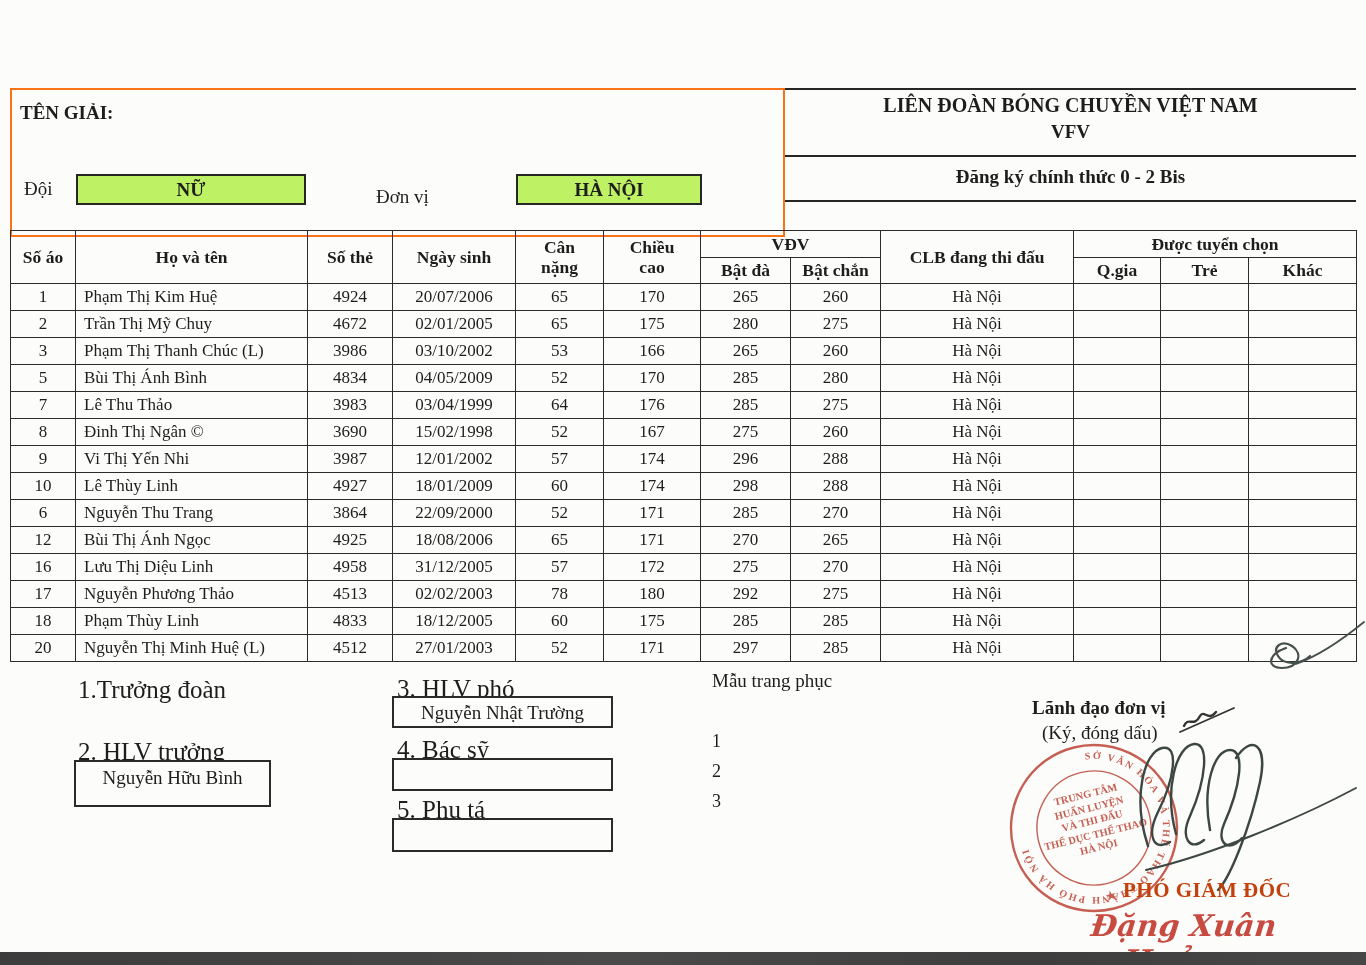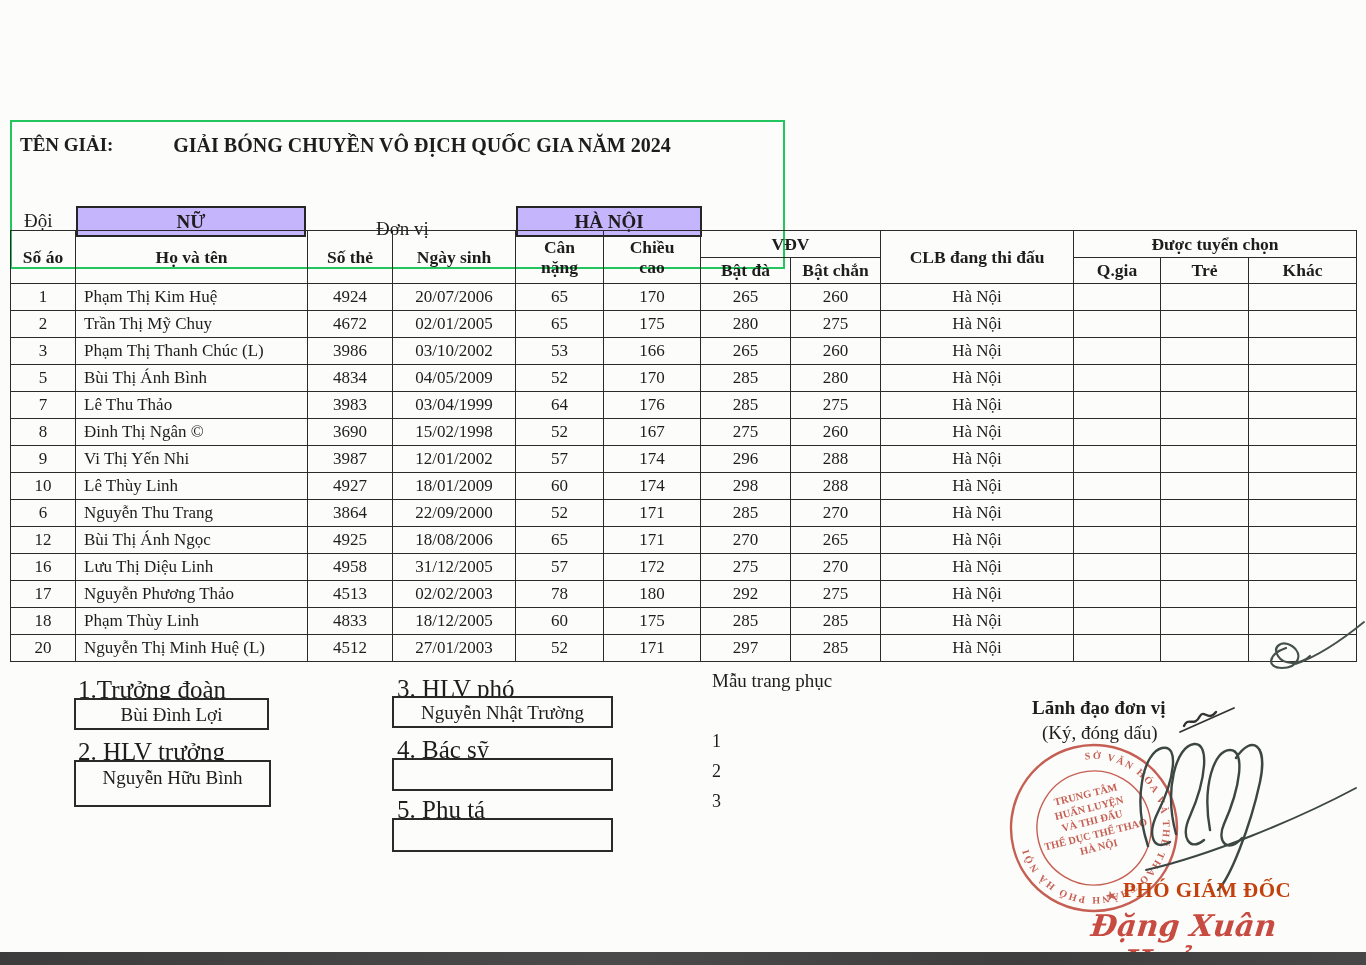--- a/index.html
+++ b/index.html
@@ -3,25 +3,25 @@
 <meta charset="utf-8">
 <style>
   html,body{margin:0;padding:0;background:#e8e8e6;}
   .page{
     position:relative;width:1366px;height:965px;background:#fcfcfa;
     font-family:"Liberation Serif",serif;color:#1d1d1d;overflow:hidden;
   }
   .abs{position:absolute;}
   .b{font-weight:bold;}
   
-  .header-box{left:10px;top:88px;width:775px;height:149px;border:2px solid #22c55e;box-sizing:border-box;margin-top:32px;}
+  .header-box{left:10px;top:88px;width:775px;height:149px;border:2px solid #f97316;box-sizing:border-box;}
   .tourn-label{left:8px;top:12px;font-size:19px;}
   .tourn-name{left:110px;top:12px;width:600px;text-align:center;font-size:20px;}
   .team-label{left:12px;top:88px;font-size:19px;}
-  .small-box{border:2px solid #262626;box-sizing:border-box;text-align:center;font-size:19px;line-height:27px;background:#c4b5fd;}
+  .small-box{border:2px solid #262626;box-sizing:border-box;text-align:center;font-size:19px;line-height:27px;background:#bef264;}
   .team-box{left:64px;top:84px;width:230px;height:31px;}
   .unit-label{left:364px;top:96px;font-size:19px;}
   .unit-box{left:504px;top:84px;width:186px;height:31px;}
   .fed-panel{left:785px;top:88px;width:571px;height:114px;border-top:2px solid #262626;border-bottom:2px solid #262626;box-sizing:border-box;}
   .fed-name{left:0;top:4px;width:100%;text-align:center;font-size:20px;}
   .fed-abbr{left:0;top:31px;width:100%;text-align:center;font-size:19px;}
   .fed-divider{left:0;top:65px;width:100%;height:0;border-top:2px solid #262626;}
   .reg-note{left:0;top:76px;width:100%;text-align:center;font-size:19px;}
   
   .tbl-wrap{left:10px;top:230px;}
@@ -49,27 +49,32 @@
   .edge-bar{left:0;top:952px;width:1366px;height:13px;background:linear-gradient(90deg,#3c3c3c 0%,#4a4a4a 45%,#3e3e3e 75%,#474747 100%);}
   svg{position:absolute;overflow:visible;}
 </style>
 </head>
 <body>
 
 <div class="page">
 
   <div class="abs header-box">
     <div class="abs tourn-label b">TÊN GIẢI:</div>
-    <div class="abs tourn-name b">GIẢI BÓNG CHUYỀN VÔ ĐỊCH QUỐC GIA NĂM 2024</div>
     <div class="abs team-label">Đội</div>
     <div class="abs small-box team-box b">NỮ</div>
     <div class="abs unit-label">Đơn vị</div>
     <div class="abs small-box unit-box b">HÀ NỘI</div>
   </div>
 
+  <div class="abs fed-panel">
+    <div class="abs fed-name b">LIÊN ĐOÀN BÓNG CHUYỀN VIỆT NAM</div>
+    <div class="abs fed-abbr b">VFV</div>
+    <div class="abs fed-divider"></div>
+    <div class="abs reg-note b">Đăng ký chính thức 0 - 2 Bis</div>
+  </div>
 
   <div class="abs tbl-wrap">
     <table>
       <colgroup>
         <col style="width:65px">
           <col style="width:232px">
           <col style="width:85px">
           <col style="width:123px">
         <col style="width:88px">
           <col style="width:97px">
@@ -306,21 +311,20 @@
         </tbody>
     </table>
   </div>
 
   <svg class="abs" style="left:1238px;top:612px;" width="128" height="58" viewBox="0 0 128 58">
     <path d="M48,36 C30,42 28,56 44,56 C60,56 66,42 54,34 C44,28 34,34 40,44 C46,54 64,52 72,44" fill="none" stroke="#454f4c" stroke-width="2.2" stroke-linecap="round"></path>
     <path d="M58,52 C80,44 104,28 126,10" fill="none" stroke="#454f4c" stroke-width="1.8" stroke-linecap="round"></path>
   </svg>
 
   <div class="abs staff-label" style="left:78px;top:676px;">1.Trưởng đoàn</div>
-  <div class="abs staff-box" style="left:74px;top:698px;width:195px;height:32px;line-height:30px;">Bùi Đình Lợi</div>
   <div class="abs staff-label" style="left:78px;top:738px;">2. HLV trưởng</div>
   <div class="abs staff-box" style="left:74px;top:760px;width:197px;height:47px;line-height:31px;">Nguyễn Hữu Bình</div>
 
   <div class="abs staff-label" style="left:397px;top:675px;">3. HLV phó</div>
   <div class="abs staff-box" style="left:392px;top:696px;width:221px;height:32px;line-height:30px;">Nguyễn Nhật Trường</div>
   <div class="abs staff-label" style="left:397px;top:736px;">4. Bác sỹ</div>
   <div class="abs staff-box" style="left:392px;top:758px;width:221px;height:33px;line-height:31px;"></div>
   <div class="abs staff-label" style="left:397px;top:796px;">5. Phụ tá</div>
   <div class="abs staff-box" style="left:392px;top:818px;width:221px;height:34px;line-height:32px;"></div>
 

